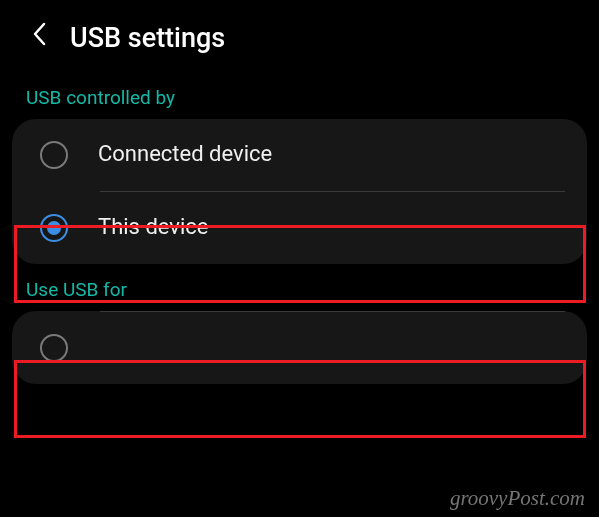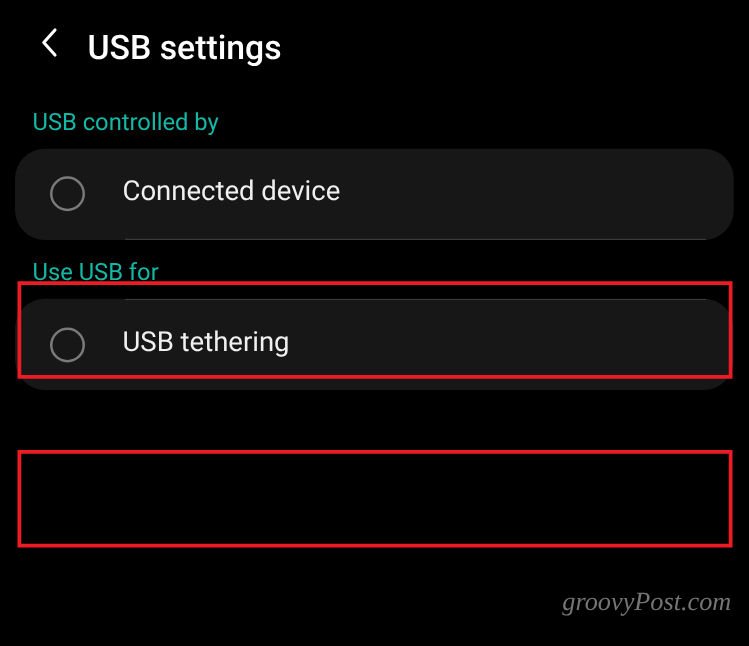--- a/index.html
+++ b/index.html
@@ -103,21 +103,21 @@
       height: 78px;
     }
     .highlight-2 {
       left: 14px;
       top: 360px;
       width: 572px;
       height: 78px;
     }
     .watermark {
       position: absolute;
-      bottom: 23px;
+      bottom: 6px;
       right: 14px;
       color: #8a8a8a;
       font-family: Georgia, 'Times New Roman', serif;
       font-style: italic;
       font-size: 21px;
       opacity: 0.85;
       margin-left: 30px;
     }
     .section-label.second {
     }
@@ -135,28 +135,31 @@
 </div>
 
 <div class="section-label">USB controlled by</div>
 
 <div class="options-card">
   <div class="option-row">
     <div class="radio"></div>
     <div class="option-label">Connected device</div>
   </div>
   <div class="divider"></div>
+  <div class="option-row">
+    <div class="radio selected"></div>
+    <div class="option-label">This device</div>
+  </div>
 </div>
 
 <div class="section-label second">Use USB for</div>
 
 <div class="options-card">
   <div class="divider"></div>
   <div class="option-row">
     <div class="radio"></div>
-    <div class="option-label">USB tethering</div>
   </div>
 </div>
 
 <div class="highlight-box highlight-1"></div>
 <div class="highlight-box highlight-2"></div>
 
 <div class="watermark">groovyPost.com</div>
 
 </body></html>

